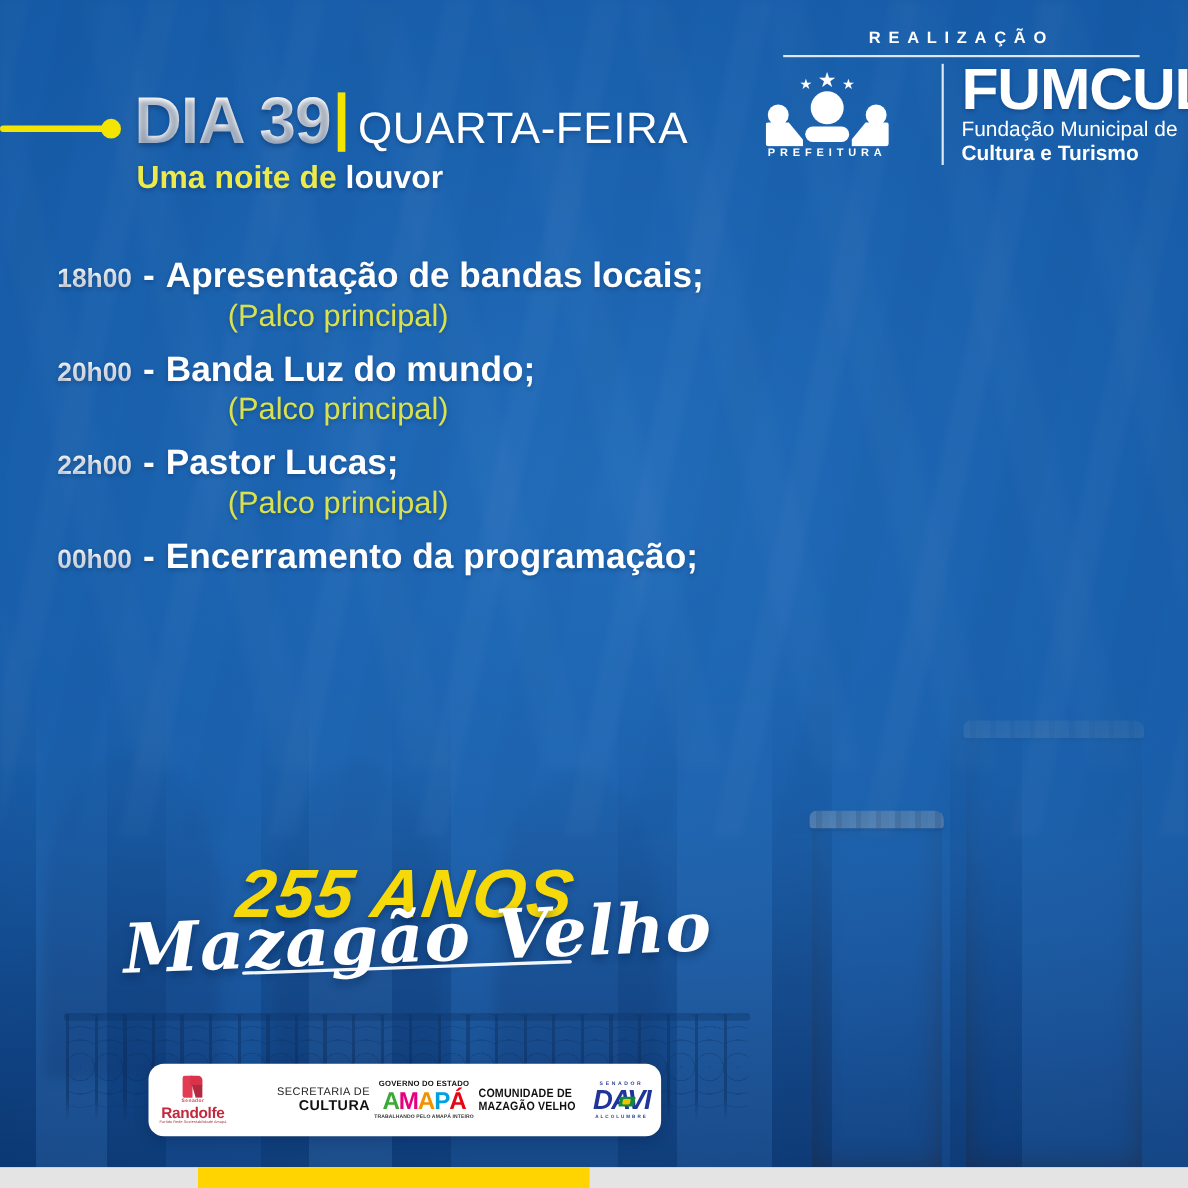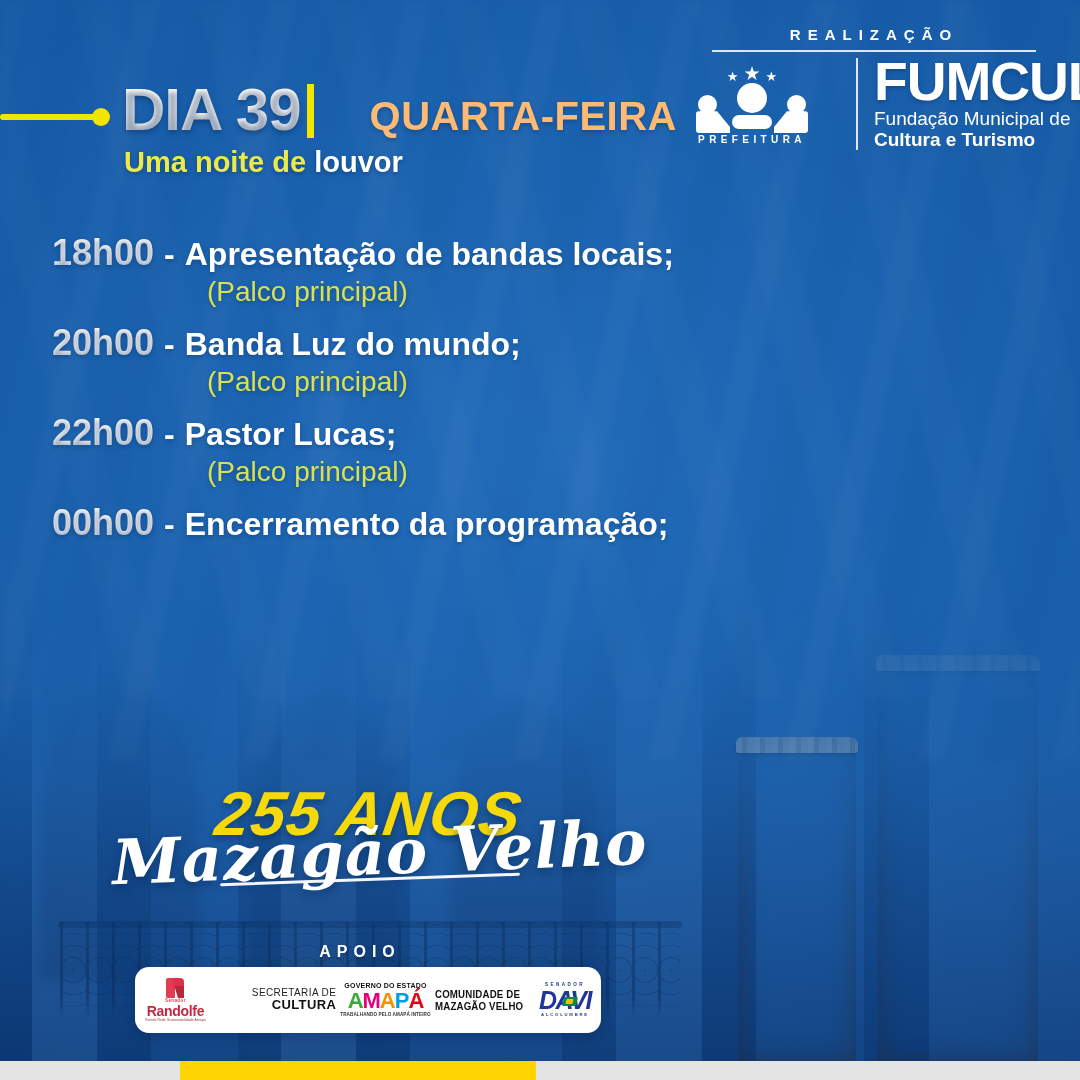--- a/index.html
+++ b/index.html
@@ -124,23 +124,22 @@
 
   .headline{position:absolute;left:122px;top:80px;display:flex;align-items:baseline;}
   .dia{
     font-size:60px;font-weight:800;letter-spacing:-1px;color:#ffffff;line-height:1;
     background:linear-gradient(180deg,#ffffff 0%,#ffffff 55%,#cfd9e6 100%);
     -webkit-background-clip:text;background-clip:text;-webkit-text-fill-color:transparent;
     text-shadow:0 3px 5px rgba(3,30,70,.35);
   }
   .divider-bar{width:7px;height:54px;background:#f3e500;margin:0 12px 0 6px;align-self:flex-end;margin-bottom:2px;}
   .weekday{
-    font-size:40px;font-weight:700;color:#fdba74;letter-spacing:.5px;line-height:1;
+    font-size:40px;font-weight:400;color:#ffffff;letter-spacing:.5px;line-height:1;
     text-shadow:0 2px 4px rgba(3,30,70,.3);
-    margin-left:44px;
   }
   .subhead{
     position:absolute;left:124px;top:146px;font-size:29px;font-weight:600;color:#ece94a;
     text-shadow:0 2px 4px rgba(3,30,70,.35);
   }
   .subhead b{color:#ffffff;font-weight:800;}
 
   
   .realizacao{position:absolute;left:664px;top:26px;width:420px;}
   .realizacao-label{
@@ -173,21 +172,21 @@
     transform:scaleX(1.04);transform-origin:left center;
     text-shadow:0 2px 4px rgba(3,30,70,.3);
   }
   .fum-l1{color:#fff;font-size:19px;font-weight:500;line-height:1.1;margin-top:2px;}
   .fum-l2{color:#fff;font-size:19px;font-weight:800;line-height:1.1;}
 
   
   .schedule{position:absolute;left:52px;top:232px;width:760px;}
   .sched-row{display:flex;align-items:baseline;margin-bottom:2px;}
   .sched-time{
-    font-size:36px;font-weight:800;color:#fff;white-space:nowrap;
+    font-size:24px;font-weight:800;color:#fff;white-space:nowrap;
     background:linear-gradient(180deg,#ffffff 0%,#ffffff 58%,#c9d5e4 100%);
     -webkit-background-clip:text;background-clip:text;-webkit-text-fill-color:transparent;
     text-shadow:0 2px 4px rgba(3,30,70,.30);
   }
   .sched-dash{font-size:32px;font-weight:800;color:#fff;margin:0 10px;text-shadow:0 2px 4px rgba(3,30,70,.30);}
   .sched-title{font-size:32px;font-weight:800;color:#ffffff;text-shadow:0 2px 4px rgba(3,30,70,.30);}
   .sched-venue{
     font-size:28px;font-weight:500;color:#d9e24e;margin:0 0 14px 155px;
     text-shadow:0 2px 4px rgba(3,30,70,.30);
   }
@@ -359,21 +358,20 @@
       <span class="sched-title">Encerramento da programação;</span>
     </div>
   </div>
 
   <div class="anniv">
     <div class="anniv-255">255 ANOS</div>
     <div class="anniv-script">Mazagão Velho</div>
     <div class="anniv-underline"></div>
   </div>
 
-  <div class="apoio-label">APOIO</div>
 
   <div class="apoio-bar">
 
     <div class="sp sp-randolfe">
       <span class="rand-mark">
         <i class="rand-a"></i>
           <i class="rand-b"></i>
           <i class="rand-c"></i>
       </span>
       <span class="rand-sen">Senador</span>

